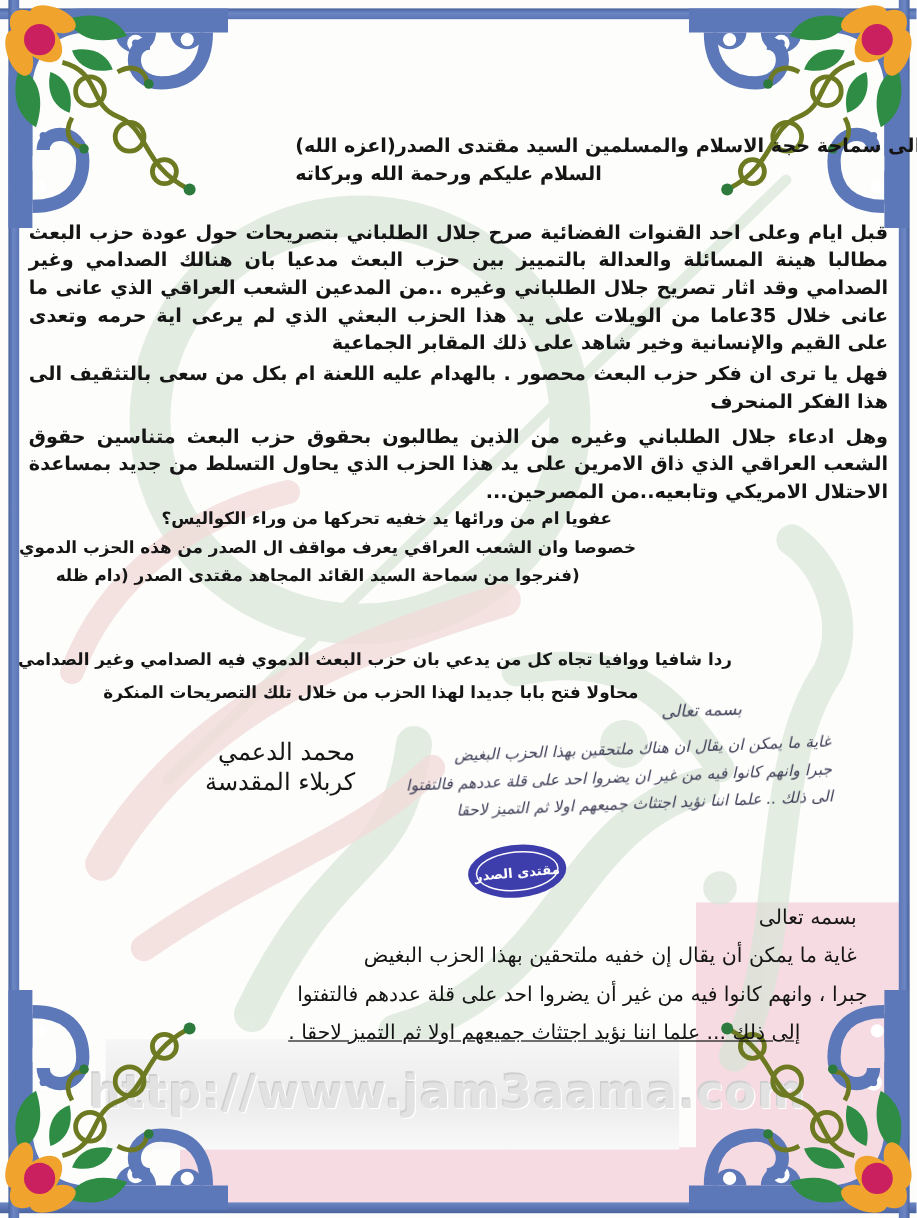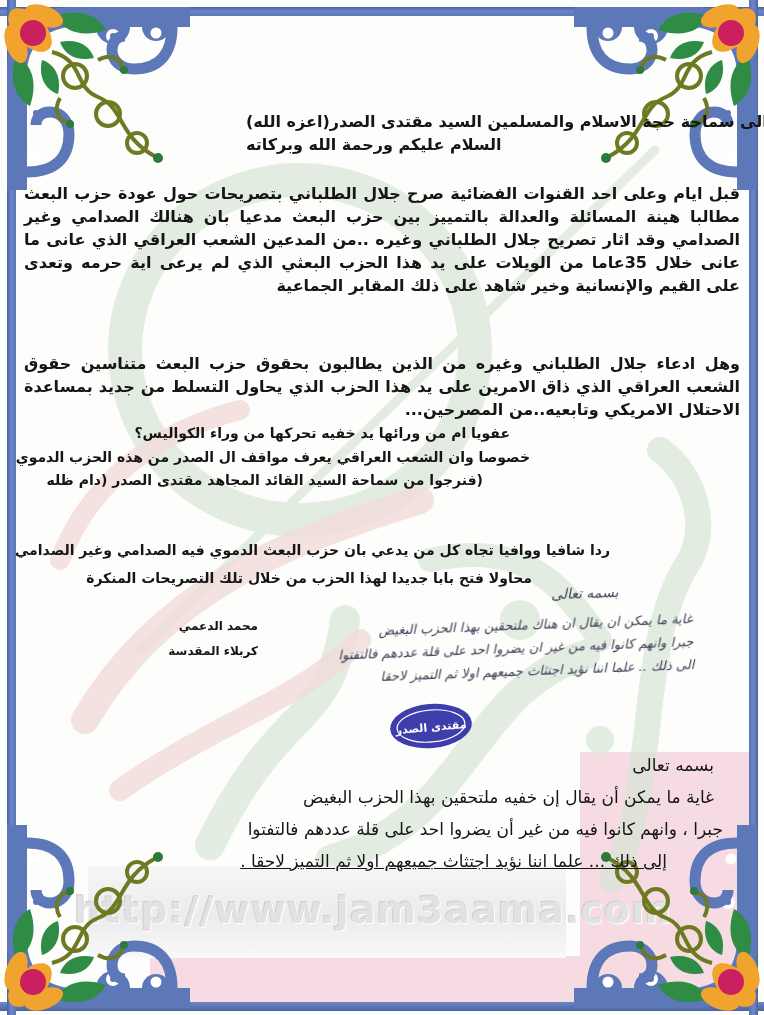--- a/index.html
+++ b/index.html
@@ -56,21 +56,21 @@
   .reply-request div{white-space:nowrap;}
   .indent2{margin-right:78px;}
 
   
   .hw{color:#3d3d56;font-style:italic;letter-spacing:-0.3px;filter:blur(0.2px);}
   .hw-basmala{top:585px;right:146px;font-size:14px;transform:rotate(-2deg);white-space:nowrap;}
   .hw-block{top:607px;right:72px;width:430px;text-align:right;font-size:13px;
     line-height:23px;transform:rotate(-2.2deg);transform-origin:right top;}
   .hw-block div{white-space:nowrap;}
 
-  .signature{top:614px;right:506px;font-size:12px;font-weight:bold;
+  .signature{top:614px;right:468px;font-size:20px;font-weight:normal;
     line-height:25px;text-align:right;white-space:nowrap;}
 
   .seal{position:absolute;z-index:5;top:700px;left:388px;transform:rotate(-5deg);}
 
   .printed-response{top:749px;right:50px;width:620px;text-align:right;
     font-size:17px;line-height:32px;}
   .printed-response div{white-space:nowrap;}
   .pr-l2{margin-right:-9px;}
   .pr-l3{margin-right:47px;text-decoration:underline;}
 </style>
@@ -164,20 +164,21 @@
   <svg class="corner br">
       <use href="#corner-art"></use>
     </svg>
 
   <div class="txt salutation ar">
     <div>الى سماحة حجة الاسلام والمسلمين السيد مقتدى الصدر(اعزه الله)</div>
     <div>السلام عليكم ورحمة الله وبركاته</div>
   </div>
 
   <p class="txt body-para p1 ar">قبل ايام وعلى احد القنوات الفضائية صرح جلال الطلباني بتصريحات  حول عودة حزب البعث مطالبا هينة المسائلة والعدالة بالتمييز بين حزب البعث  مدعيا بان هنالك الصدامي وغير الصدامي  وقد اثار تصريح جلال الطلباني وغيره ..من المدعين الشعب العراقي  الذي عانى ما عانى خلال 35عاما من الويلات  على يد هذا الحزب البعثي الذي لم يرعى اية حرمه وتعدى على القيم والإنسانية  وخير شاهد على ذلك المقابر الجماعية</p>
+  <p class="txt body-para p2 ar">فهل يا ترى ان فكر حزب البعث محصور . بالهدام عليه اللعنة  ام بكل من سعى بالتثقيف الى هذا الفكر المنحرف</p>
   <p class="txt body-para p3 ar">وهل ادعاء جلال الطلباني وغيره من الذين يطالبون بحقوق حزب البعث   متناسين  حقوق الشعب العراقي الذي ذاق الامرين على يد هذا الحزب الذي يحاول التسلط من جديد بمساعدة الاحتلال الامريكي وتابعيه..من المصرحين...</p>
 
   <div class="txt short-lines ar">
     <div class="sl1">عفويا ام  من ورائها يد خفيه تحركها من وراء الكواليس؟</div>
     <div class="sl2">خصوصا وان الشعب العراقي يعرف مواقف ال الصدر من هذه الحزب الدموي</div>
     <div class="sl3">(فنرجوا من سماحة السيد القائد المجاهد مقتدى الصدر (دام ظله</div>
   </div>
 
   <div class="txt reply-request ar">
     <div>ردا شافيا ووافيا تجاه  كل من يدعي بان حزب البعث  الدموي   فيه الصدامي وغير الصدامي</div>

